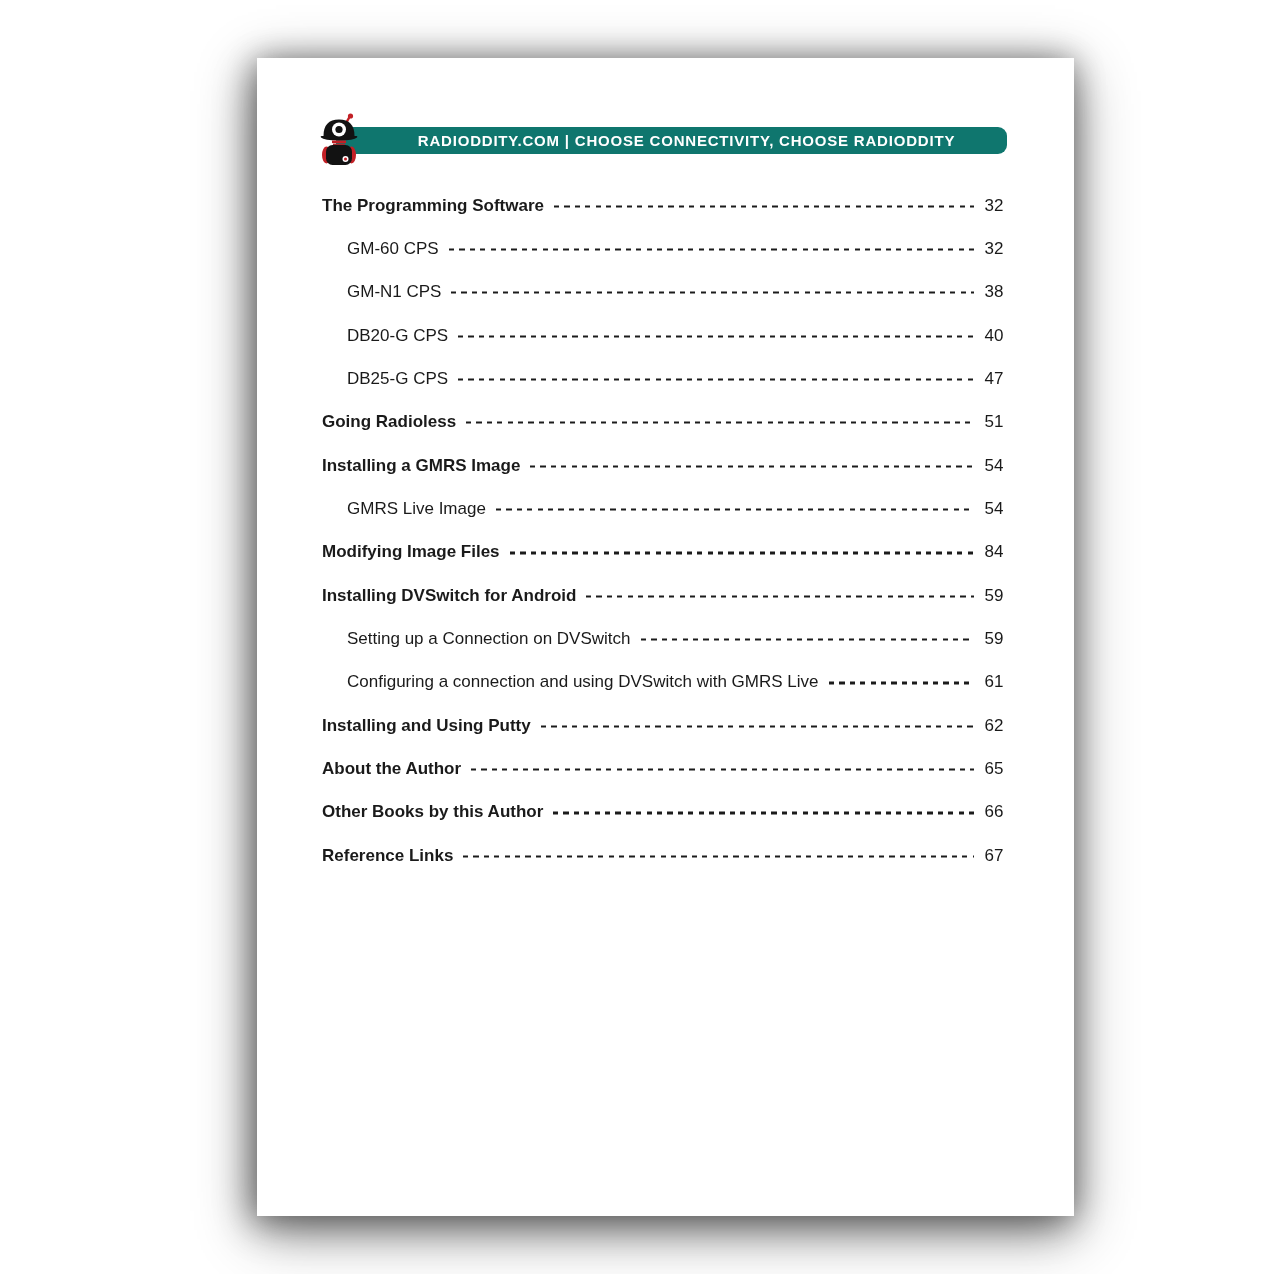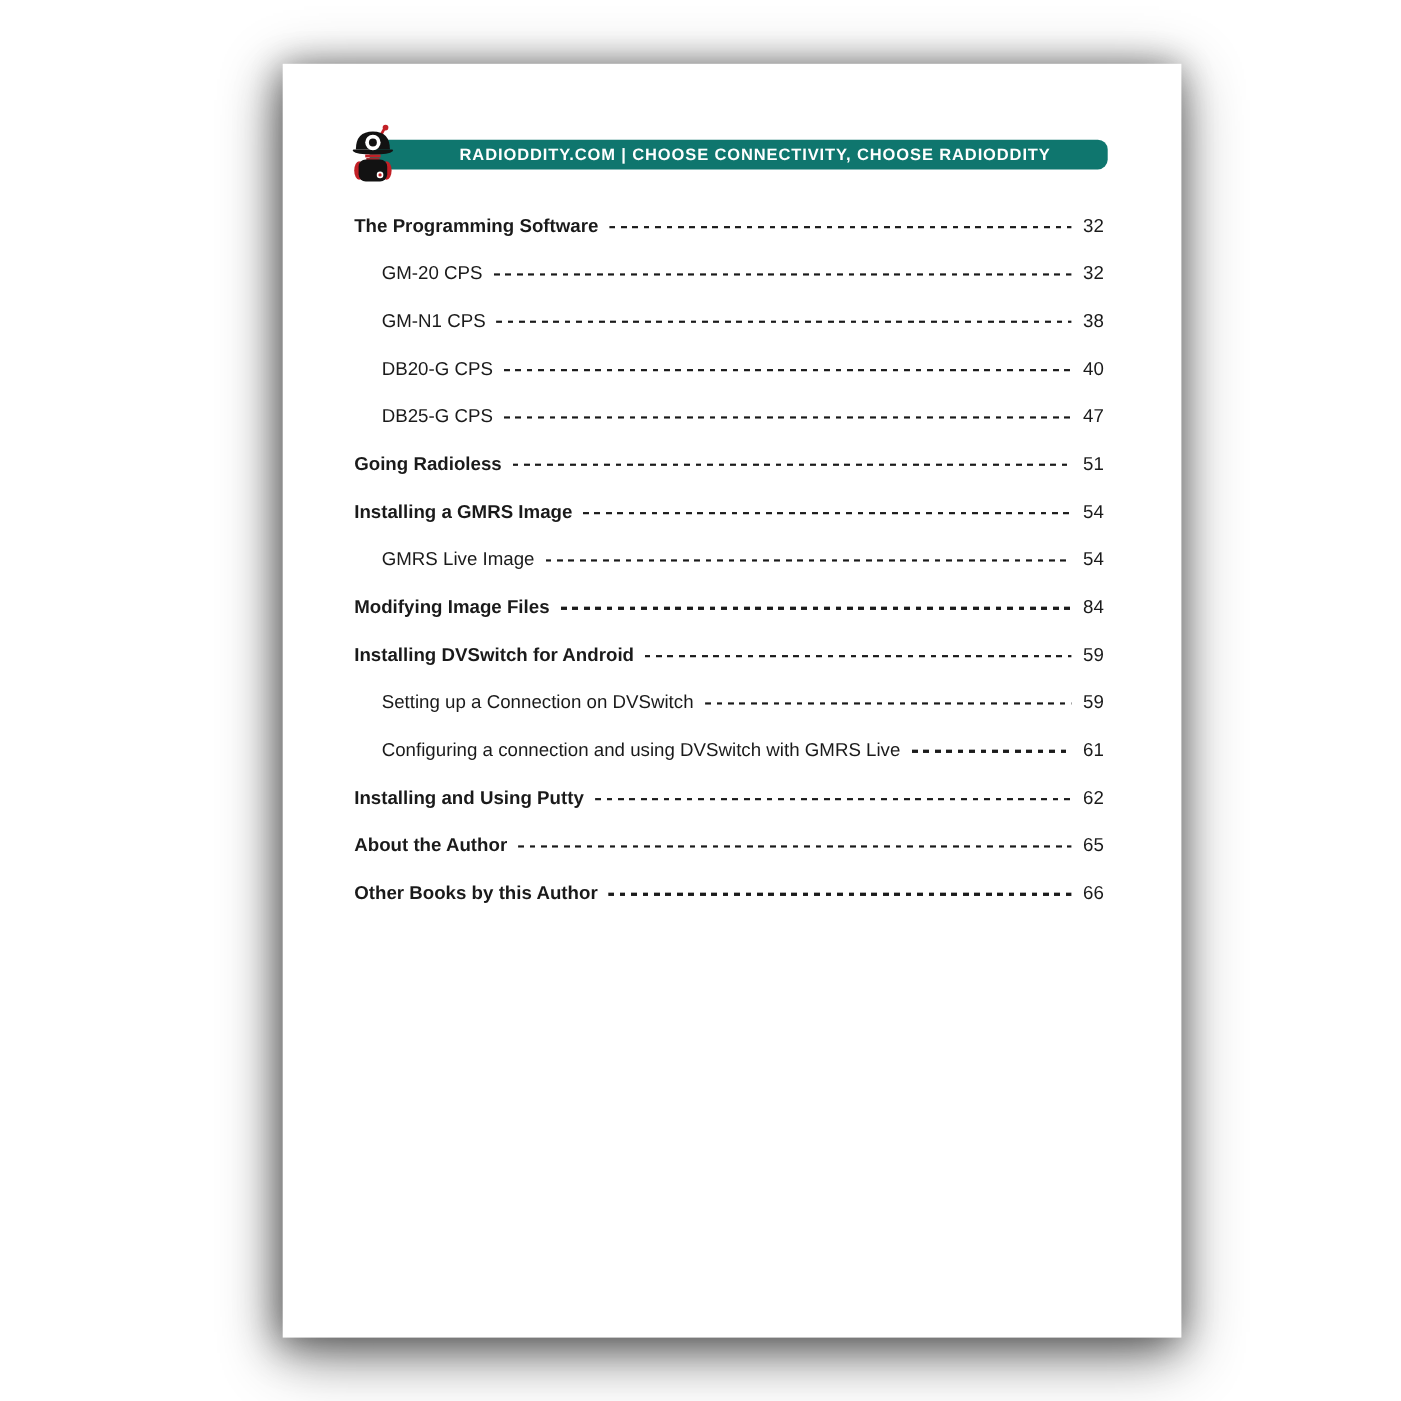--- a/index.html
+++ b/index.html
@@ -133,21 +133,21 @@
       </div>
     </div>
 
     <div class="toc">
       <div class="row top">
         <span class="label">The Programming Software</span>
         <span class="leader"></span>
         <span class="pageno">32</span>
       </div>
       <div class="row sub">
-        <span class="label">GM-20 CPS</span>
+        <span class="label">GM-60 CPS</span>
         <span class="leader"></span>
         <span class="pageno">32</span>
       </div>
       <div class="row sub">
         <span class="label">GM-N1 CPS</span>
         <span class="leader"></span>
         <span class="pageno">38</span>
       </div>
       <div class="row sub">
         <span class="label">DB20-G CPS</span>
@@ -201,17 +201,22 @@
       </div>
       <div class="row top">
         <span class="label">About the Author</span>
         <span class="leader"></span>
         <span class="pageno">65</span>
       </div>
       <div class="row top">
         <span class="label">Other Books by this Author</span>
         <span class="leader"></span>
         <span class="pageno">66</span>
+      </div>
+      <div class="row top">
+        <span class="label">Reference Links</span>
+        <span class="leader"></span>
+        <span class="pageno">67</span>
       </div>
     </div>
 
   </div>
 </div>
 
 </body></html>

